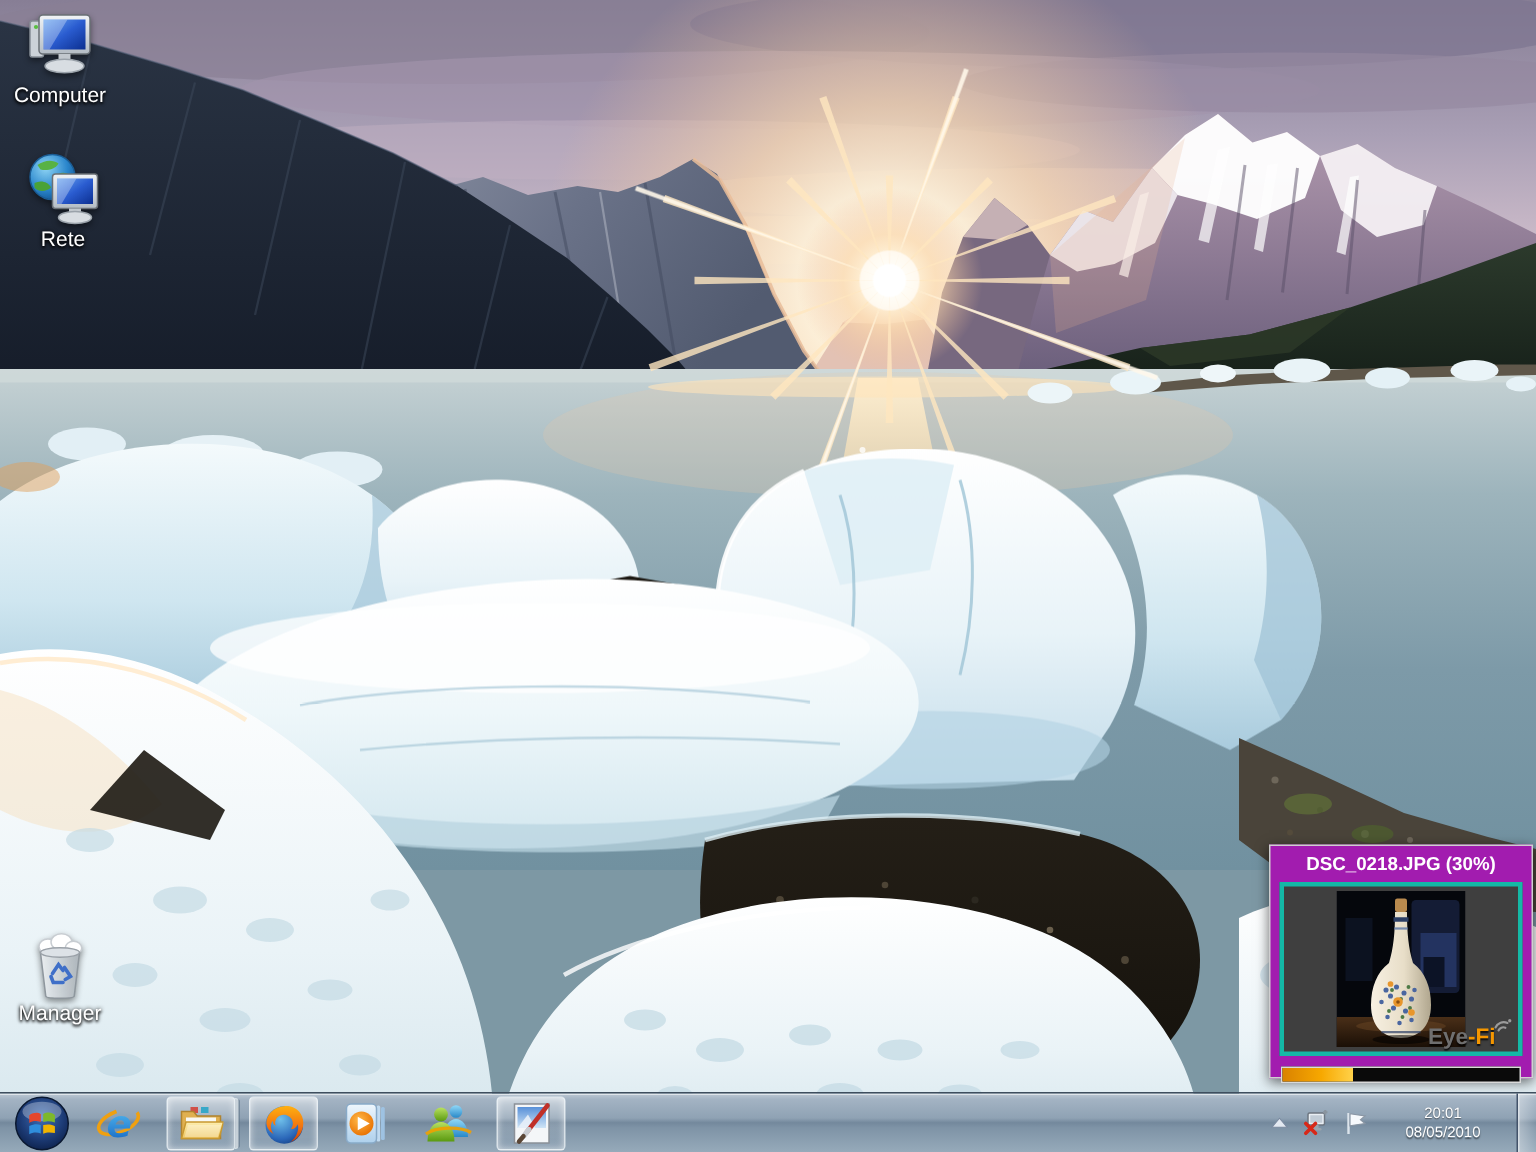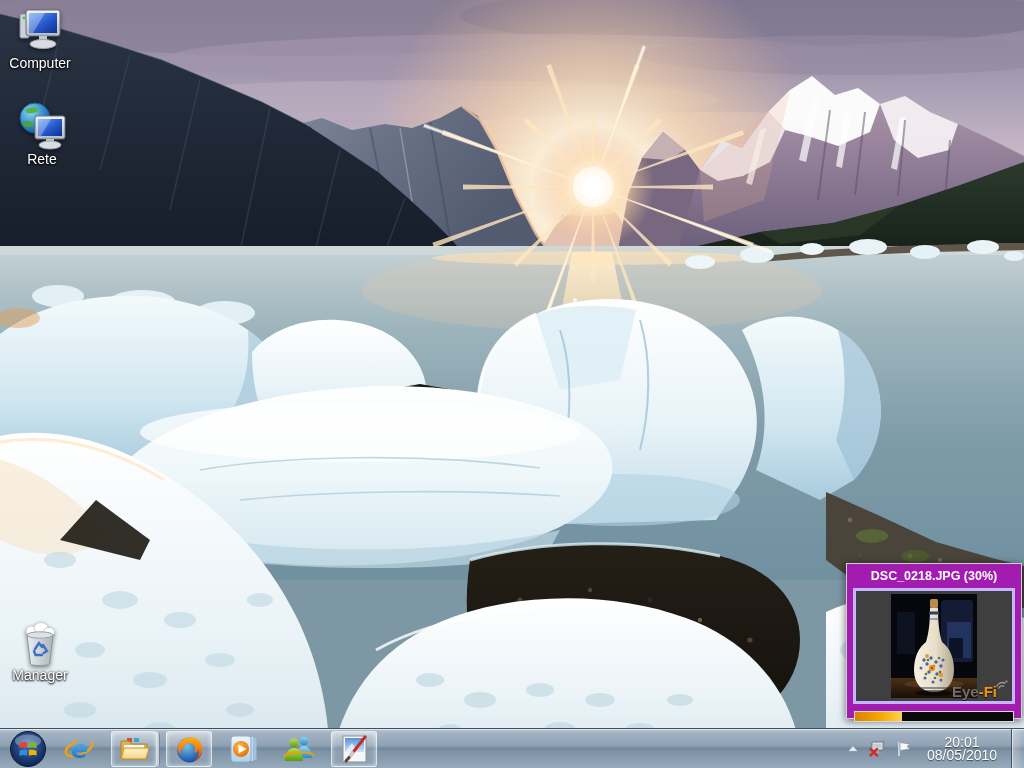--- a/index.html
+++ b/index.html
@@ -13,21 +13,21 @@
   .dt-icon .ic{flex:0 0 auto;filter:drop-shadow(0 2px 2px rgba(0,0,0,.45));}
   .dt-label{color:#fff;font-size:14px;line-height:13px;text-align:left;
     text-shadow:0 1px 2px #000,0 0 3px rgba(0,0,0,.9);max-width:74px;}
 
   
   .eyefi-popup{position:absolute;left:846px;top:563px;width:176px;height:156px;
     box-sizing:border-box;background:#a21caf;border:1px solid #cfcfcf;
     box-shadow:0 2px 8px rgba(0,0,0,.6);text-align:center;}
   .eyefi-title{color:#fff;font-size:12.5px;font-weight:bold;padding:5px 8px 3px;
     white-space:nowrap;}
-  .eyefi-thumb{margin:2px 6px 0;height:110px;border:3px solid #c4b5fd;
+  .eyefi-thumb{margin:2px 6px 0;height:110px;border:3px solid #14b8a6;
     background:#3f3f3f;position:relative;display:flex;align-items:center;
     justify-content:center;overflow:hidden;}
   .eyefi-thumb svg{display:block;}
   .eyefi-logo{position:absolute;right:3px;bottom:2px;font-weight:bold;
     font-size:15px;line-height:15px;letter-spacing:0;display:flex;align-items:baseline;
     text-shadow:0 1px 1px rgba(0,0,0,.8);}
   .eyefi-logo .arcs{position:relative;top:-8px;left:-1px;}
   .eyefi-progress{margin:7px 7px 0;height:9px;border:1px solid #d9d9d9;
     background:#0a0a0a;position:relative;}
   .eyefi-progress .fill{height:100%;width:0;
@@ -43,21 +43,21 @@
   .tb-apps{display:flex;align-items:center;gap:9px;height:40px;}
   .tb-btn{width:46px;height:36px;margin-top:1px;display:flex;align-items:center;
     justify-content:center;border-radius:3px;box-sizing:border-box;cursor:pointer;}
   .tb-btn.open{border:1px solid rgba(250,253,255,.7);
     background:linear-gradient(rgba(255,255,255,.42),rgba(255,255,255,.15) 45%,rgba(130,150,172,.28));
     box-shadow:inset 0 0 5px rgba(255,255,255,.6);}
   .tb-btn.stacked{box-shadow:inset 0 0 5px rgba(255,255,255,.6),
     3px 0 0 -1px rgba(246,250,252,.65),5px 0 0 -2px rgba(98,118,138,.65);}
   .tray{margin-left:auto;display:flex;align-items:center;gap:9px;height:40px;}
   .tray-ic{display:flex;align-items:center;justify-content:center;cursor:pointer;}
-  .clock{width:76px;text-align:center;color:#fff;font-size:14px;line-height:13px;
+  .clock{width:76px;text-align:center;color:#fff;font-size:10px;line-height:13px;
     text-shadow:0 1px 1px rgba(0,0,0,.55);cursor:default;margin:0 2px;}
   .show-desktop{width:12px;height:40px;border-left:1px solid #43536a;
     background:linear-gradient(90deg,rgba(255,255,255,.38),rgba(255,255,255,.08));
     box-shadow:inset 1px 0 0 rgba(255,255,255,.45);cursor:pointer;}
 </style>
 </head>
 <body>
 
 <div class="screen">
 

